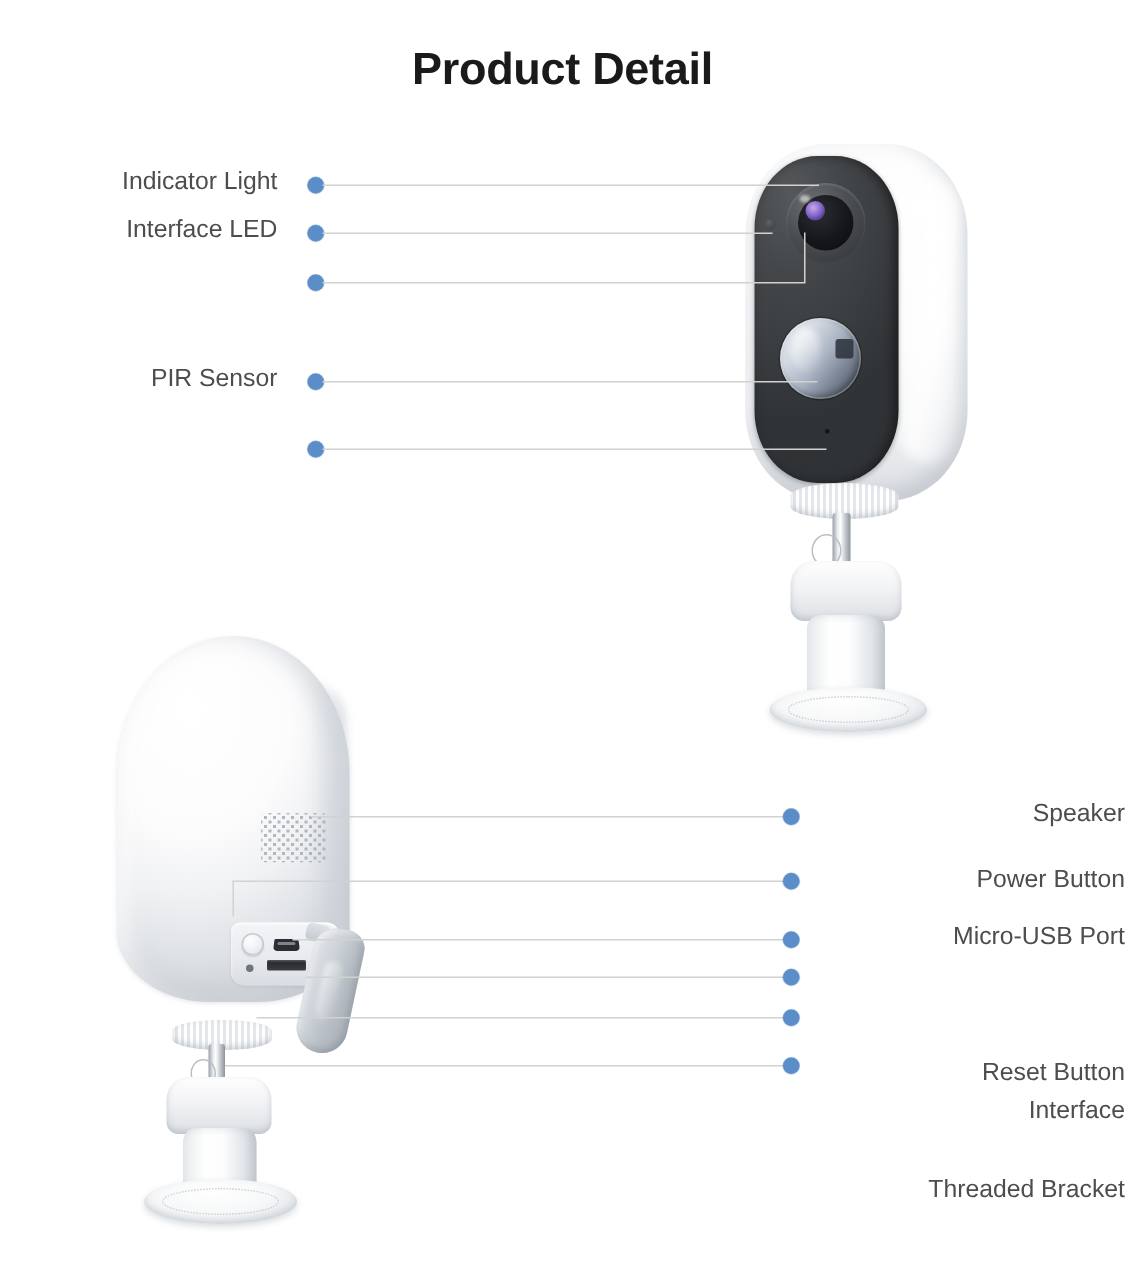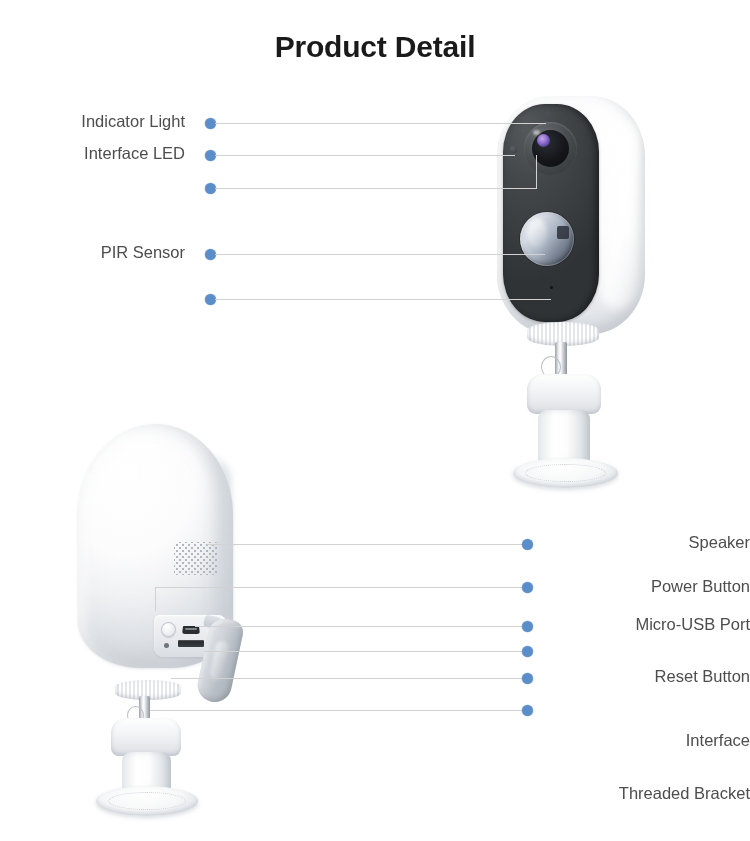--- a/index.html
+++ b/index.html
@@ -469,21 +469,21 @@
 
   <div class="leader" style="left:195px; top:626px; width:329px;"></div>
   <div class="dot" style="left:522px; top:621px;"></div>
   <div class="callout-label left-align" style="left:540px; top:616px; width:210px;">Micro-USB Port</div>
 
   <div class="leader" style="left:204px; top:651px; width:320px;"></div>
   <div class="dot" style="left:522px; top:646px;"></div>
 
   <div class="leader" style="left:171px; top:678px; width:353px;"></div>
   <div class="dot" style="left:522px; top:673px;"></div>
-  <div class="callout-label left-align" style="left:540px; top:668px; width:210px;">Reset Button</div>
+  <div class="callout-label left-align" style="left:540px; top:707px; width:210px;">Reset Button</div>
 
   <div class="leader" style="left:150px; top:710px; width:374px;"></div>
   <div class="dot" style="left:522px; top:705px;"></div>
   <div class="callout-label left-align" style="left:540px; top:696px; width:210px;">
     <div>Interface</div>
     <div>Threaded Bracket</div>
   </div>
 
 </div>
 

